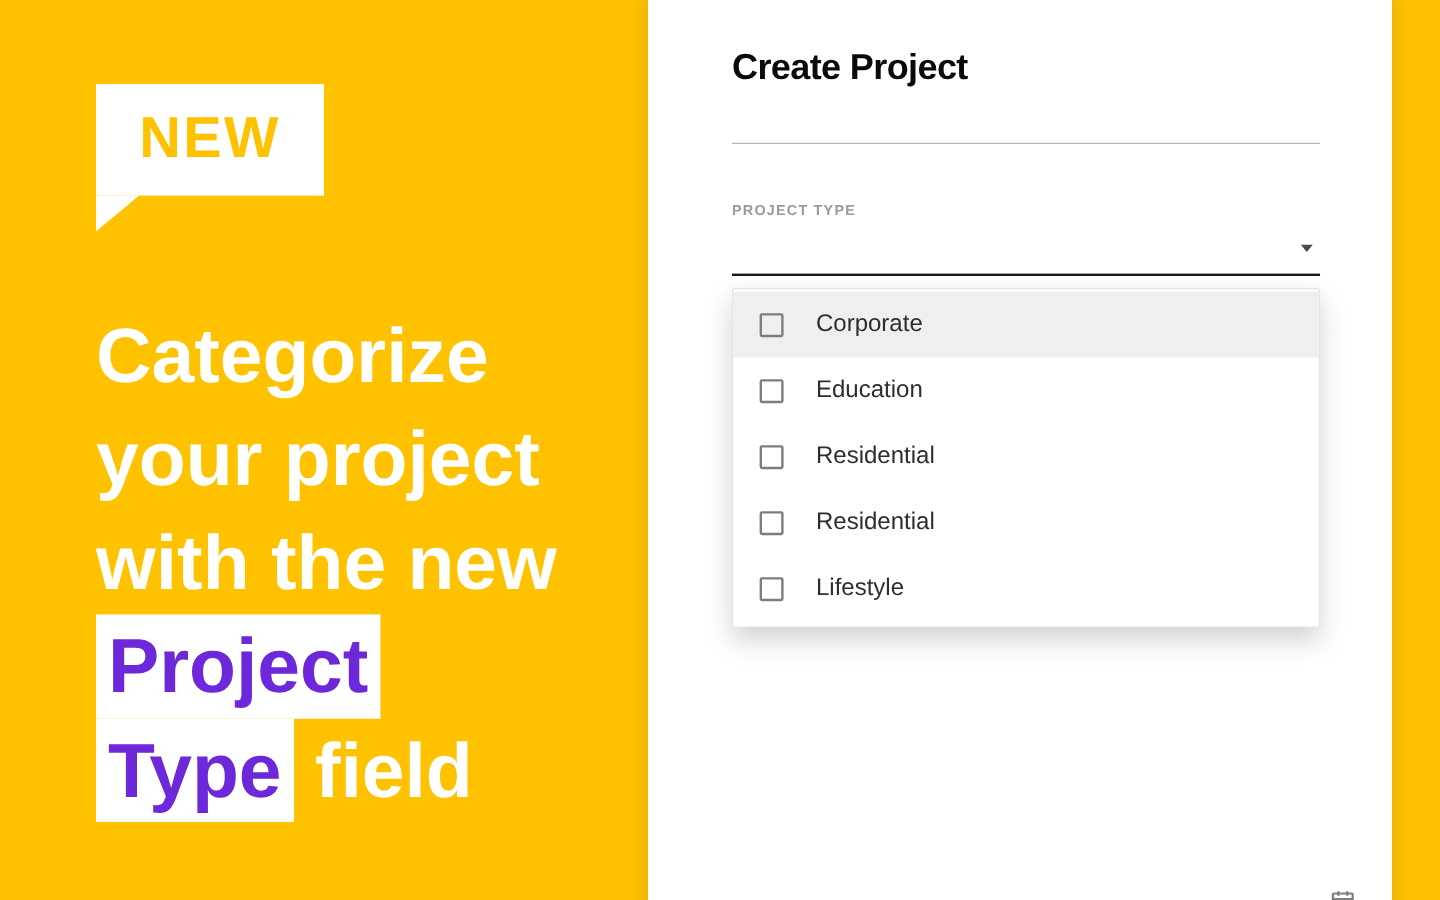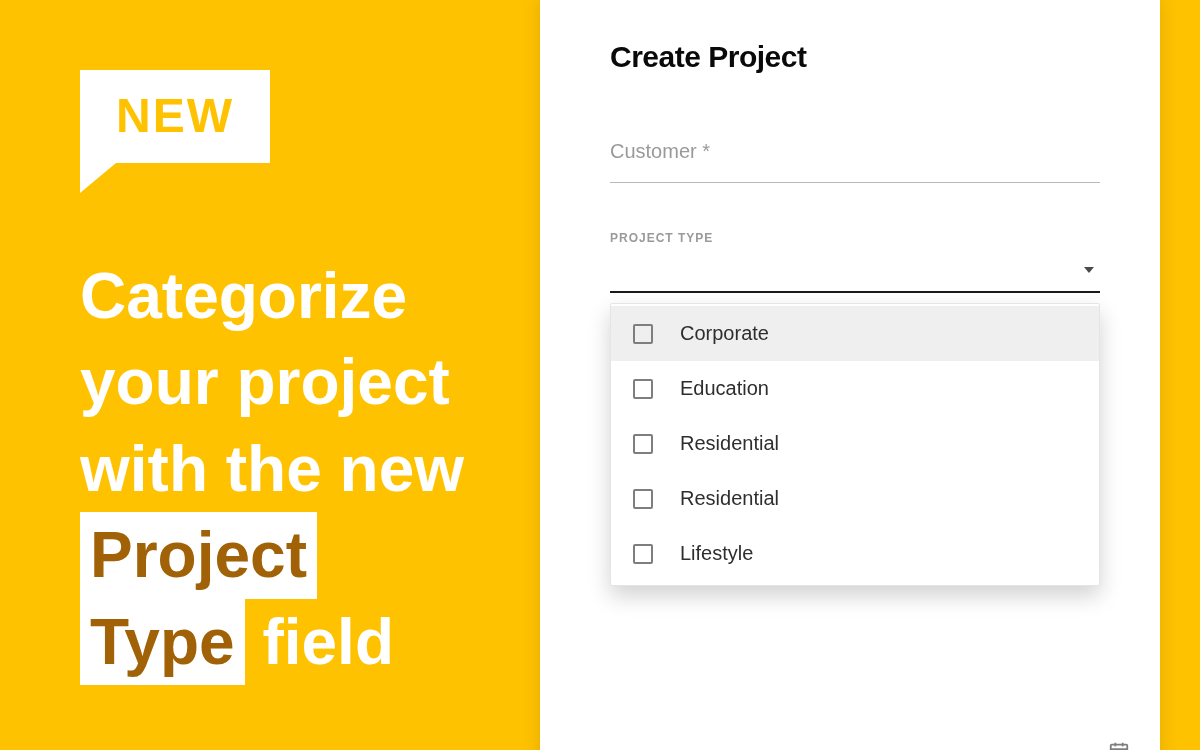--- a/index.html
+++ b/index.html
@@ -17,30 +17,30 @@
       width: 0; height: 0;
       border-left: 0 solid transparent;
       border-right: 36px solid transparent;
       border-top: 30px solid #fff;
     }
     .headline {
       margin-top: 90px;
       font-size: 64px; line-height: 1.35; font-weight: 700;
       color: #fff;
     }
-    .chip { display: inline-block; background: #fff; color: #a16207; padding: 0 10px; }
+    .chip { display: inline-block; background: #fff; color: #6d28d9; padding: 0 10px; }
 
     .panel-wrap { flex: 1; position: relative; }
     .panel {
       position: absolute; left: 10px; top: -10px;
       width: 620px; height: 780px;
       background: #fff; padding: 50px 60px 40px 70px;
       box-shadow: 0 8px 18px rgba(0,0,0,.12);
     }
-    .panel h1 { font-size: 30px; font-weight: 800; letter-spacing: -0.5px; color: #0a0a0a; margin-bottom: 66px; }
+    .panel h1 { font-size: 30px; font-weight: 800; letter-spacing: -0.5px; color: #0a0a0a; margin-bottom: 44px; }
 
     .field { margin-bottom: 48px; }
     .field-label { color: #9a9a9a; font-size: 20px; font-weight: 400; margin-bottom: 18px; }
     .field-line { border: none; border-bottom: 1px solid #b8b8b8; width: 100%; height: 2px; background: transparent; }
 
     .type-block { margin-top: 4px; }
     .type-caption { font-size: 12px; letter-spacing: 1px; color: #9a9a9a; font-weight: 600; }
     .type-select {
       position: relative; border-bottom: 2px solid #1a1a1a; height: 44px;
       display: flex; align-items: center; justify-content: flex-end; padding-right: 6px;
@@ -79,21 +79,20 @@
       <span class="chip">Type</span>
       <span> field</span>
     </div>
   </aside>
 
   <div class="panel-wrap">
     <section class="panel">
       <h1>Create Project</h1>
 
       <div class="field">
-        <div class="field-label">Customer *</div>
         <div class="field-line"></div>
       </div>
 
 
       <div class="type-block">
         <div class="type-caption">PROJECT TYPE</div>
         <div class="type-select">
           <span class="caret"></span>
         </div>
 

